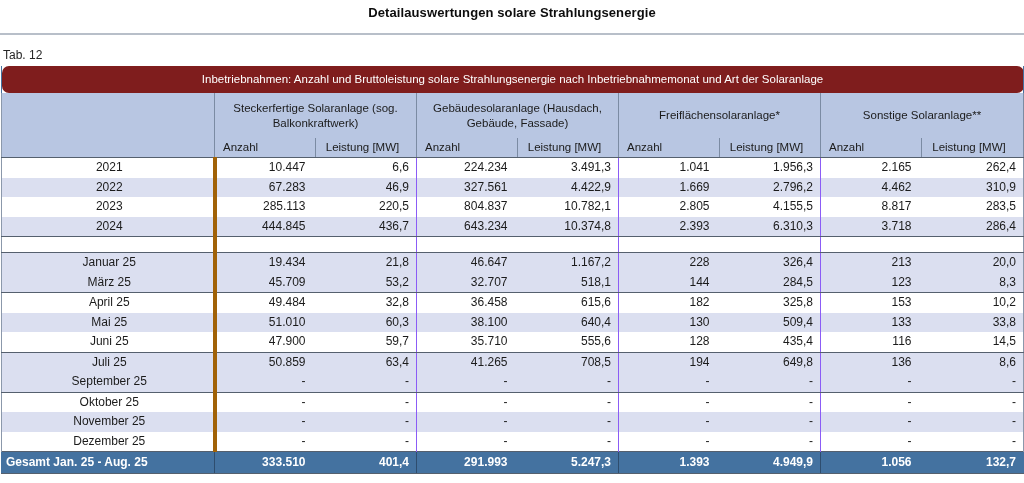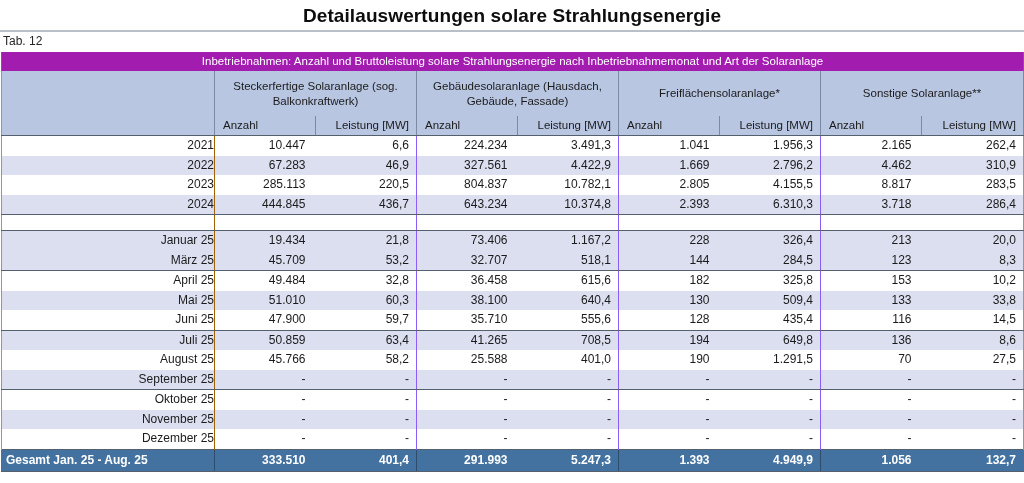--- a/index.html
+++ b/index.html
@@ -18,63 +18,64 @@
   .page {
     position: relative;
     width: 1024px;
     height: 483px;
     box-sizing: border-box;
   }
 
   
   .doc-title {
     text-align: center;
-    font-size: 19px;
+    font-size: 13px;
     font-weight: bold;
     color: #0d0d0d;
     padding-top: 5px;
-    padding-bottom: 3px;
+    padding-bottom: 13px;
     letter-spacing: .1px;
   }
   .title-rule {
     height: 2px;
     background: #b8bfc9;
     margin: 0 0 0 0;
   }
 
   .tab-label {
     font-size: 12px;
     color: #262626;
-    padding: 2px 0 4px 3px;
+    padding: 13px 0 4px 3px;
   }
 
   
   table.main {
     border-collapse: collapse;
     width: 1022px;
     margin: 0 1px;
     table-layout: fixed;
   }
   table.main td, table.main th {
     padding: 0;
     font-weight: normal;
     vertical-align: middle;
   }
 
   
   .banner td {
-    background: #a21caf;
+    background: #7f1d1d;
     color: #ffffff;
     font-size: 11.5px;
     font-weight: bold;
     text-align: center;
-    height: 19px;
+    height: 27px;
     line-height: 19px;
     border-left: 1px solid #4472a0;
     border-right: 1px solid #4472a0;
+    border-radius: 7px;
   }
 
   
   .grouphead td {
     background: #b8c6e2;
     color: #1b1b1b;
     font-size: 11.5px;
     text-align: center;
     vertical-align: top;
     padding-top: 3px;
@@ -97,40 +98,40 @@
     border-right: 1px solid #7b8ba3;
     border-bottom: 1px solid #55606e;
   }
   .subhead td.sh-num {
     text-align: left;
     padding-left: 8px;
     border-left: none;
     margin-top: 24px;
   }
   .subhead td.sh-pow {
-    text-align: right;
+    text-align: center;
     padding-right: 7px;
     border-left: none;
   }
   .subhead td.sh-label {
     border-left: 1px solid #8b98ab;
   }
 
   
   tr.drow td {
     font-size: 12px;
     height: 19.5px;
     line-height: 19.5px;
     color: #1b1b1b;
   }
   tr.drow td.c-label {
-    text-align: right;
+    text-align: center;
     padding-left: 4px;
     border-left: 1px solid #8b98ab;
-    border-right: 1px solid #a16207;
+    border-right: 4px solid #a16207;
   }
   tr.drow td.c-num {
     text-align: right;
     padding-right: 10px;
   }
   tr.drow td.c-pow {
     text-align: right;
     padding-right: 7px;
     border-right: 1px solid #8b98ab;
   }
@@ -274,21 +275,21 @@
       <td class="c-num"></td>
       <td class="c-pow grp"></td>
       <td class="c-num"></td>
       <td class="c-pow last"></td>
     </tr>
 
     <tr class="drow shade">
       <td class="c-label">Januar 25</td>
       <td class="c-num">19.434</td>
       <td class="c-pow grp">21,8</td>
-      <td class="c-num">73.406</td>
+      <td class="c-num">46.647</td>
       <td class="c-pow grp">1.167,2</td>
       <td class="c-num">228</td>
       <td class="c-pow grp">326,4</td>
       <td class="c-num">213</td>
       <td class="c-pow last">20,0</td>
     </tr>
     <tr class="drow shade thickbottom">
       <td class="c-label">März 25</td>
       <td class="c-num">45.709</td>
       <td class="c-pow grp">53,2</td>
@@ -336,31 +337,20 @@
       <td class="c-label">Juli 25</td>
       <td class="c-num">50.859</td>
       <td class="c-pow grp">63,4</td>
       <td class="c-num">41.265</td>
       <td class="c-pow grp">708,5</td>
       <td class="c-num">194</td>
       <td class="c-pow grp">649,8</td>
       <td class="c-num">136</td>
       <td class="c-pow last">8,6</td>
     </tr>
-    <tr class="drow plain">
-      <td class="c-label">August 25</td>
-      <td class="c-num">45.766</td>
-      <td class="c-pow grp">58,2</td>
-      <td class="c-num">25.588</td>
-      <td class="c-pow grp">401,0</td>
-      <td class="c-num">190</td>
-      <td class="c-pow grp">1.291,5</td>
-      <td class="c-num">70</td>
-      <td class="c-pow last">27,5</td>
-    </tr>
     <tr class="drow shade thickbottom">
       <td class="c-label">September 25</td>
       <td class="c-num">-</td>
       <td class="c-pow grp">-</td>
       <td class="c-num">-</td>
       <td class="c-pow grp">-</td>
       <td class="c-num">-</td>
       <td class="c-pow grp">-</td>
       <td class="c-num">-</td>
       <td class="c-pow last">-</td>

